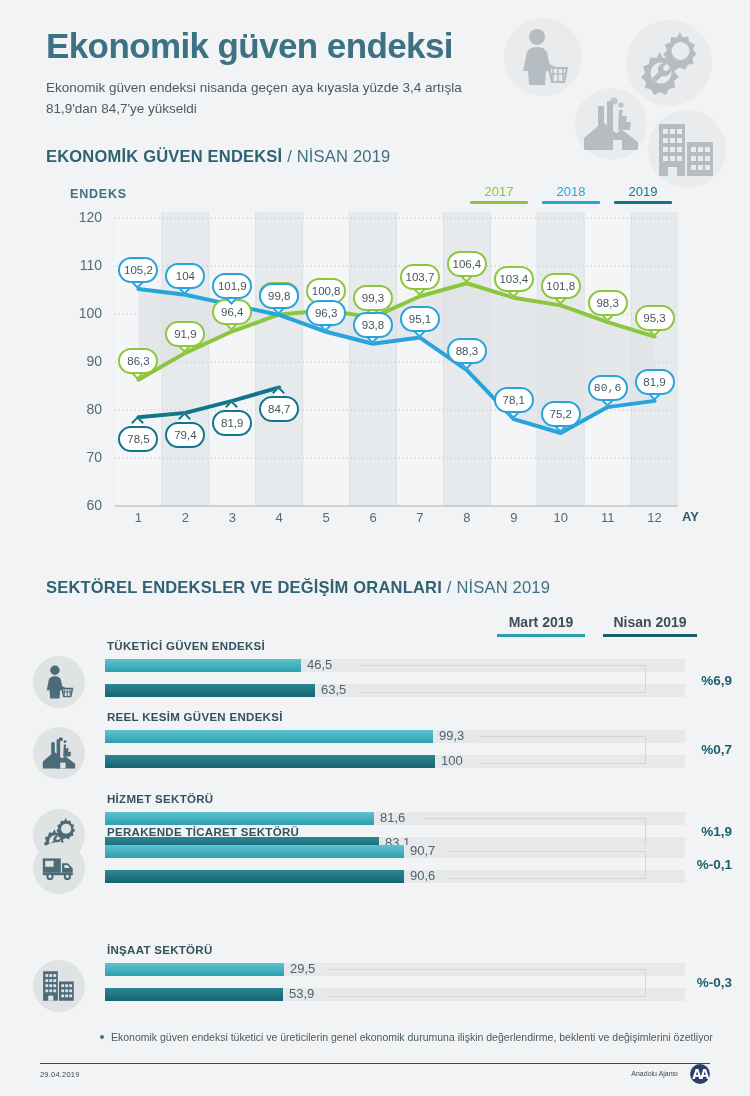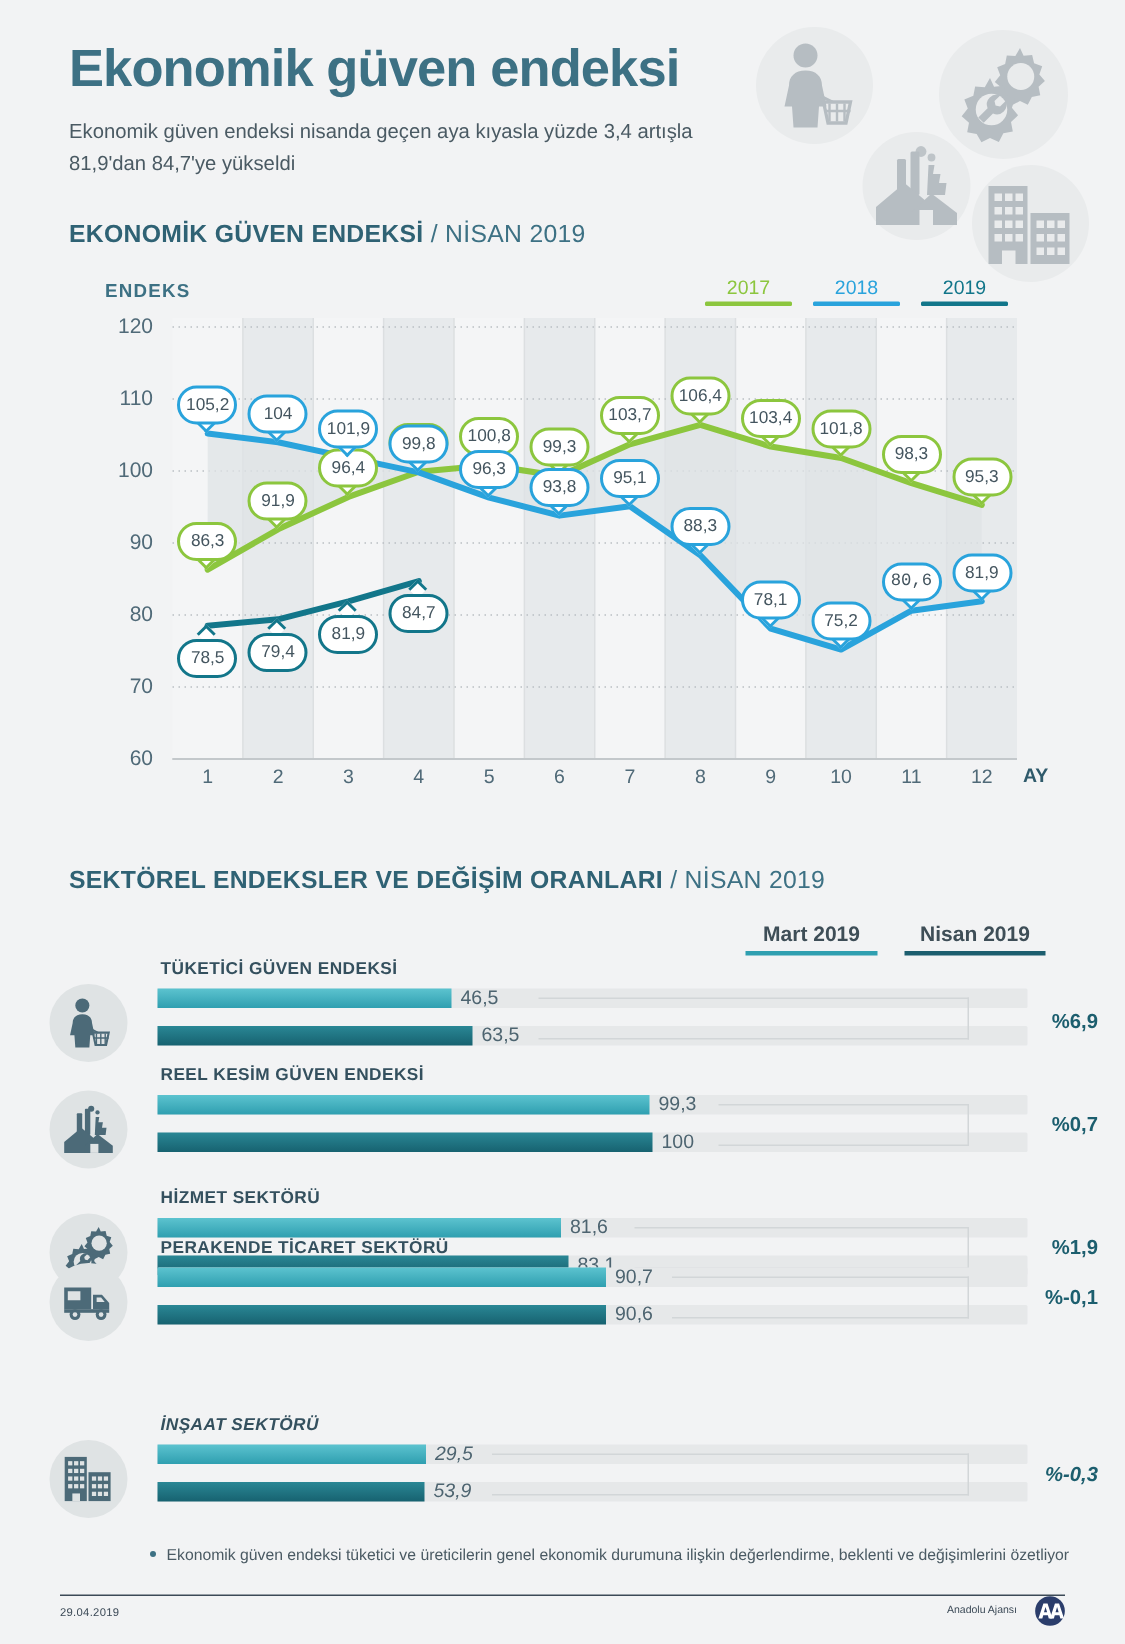--- a/index.html
+++ b/index.html
@@ -443,21 +443,21 @@
           <div class="bar mart" style="width:299px"></div>
         </div>
         <div class="bar-val" style="left:410px; top:17px">90,7</div>
         <div class="track" style="top:44px">
           <div class="bar nisan" style="width:299px"></div>
         </div>
         <div class="bar-val" style="left:410px; top:42px">90,6</div>
         <div class="brk" style="left:448px; top:25px; width:197px; height:26px; border-top:1px solid #d2d6d8; border-bottom:1px solid #d2d6d8; border-right:1px solid #d2d6d8;"></div>
         <div class="pct" style="top:31px">%-0,1</div>
       </div>
-      <div class="sector" style="top: 944px; height: 64px; font-style: italic;">
+      <div class="sector" style="top: 944px; height: 64px;">
         <div class="sec-icon" style="top:16px">
           <svg width="34" height="32" viewBox="0 0 60 56">
             <g fill="#4c6a78">
               <rect x="2" y="2" width="26" height="52"></rect>
               <rect x="30" y="20" width="26" height="34"></rect>
               <g fill="#dfe3e4">
                 <rect x="6" y="7" width="5" height="5"></rect>
                 <rect x="13" y="7" width="5" height="5"></rect>
                 <rect x="20" y="7" width="5" height="5"></rect>
                 <rect x="6" y="16" width="5" height="5"></rect>

